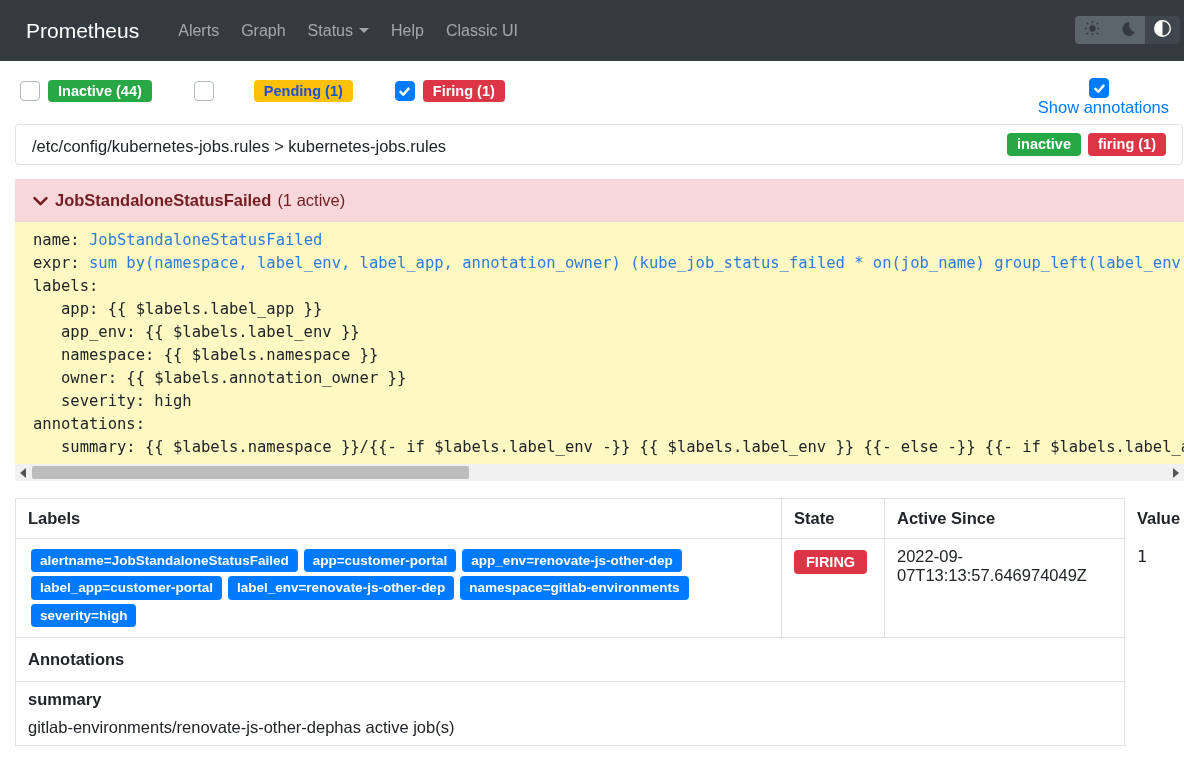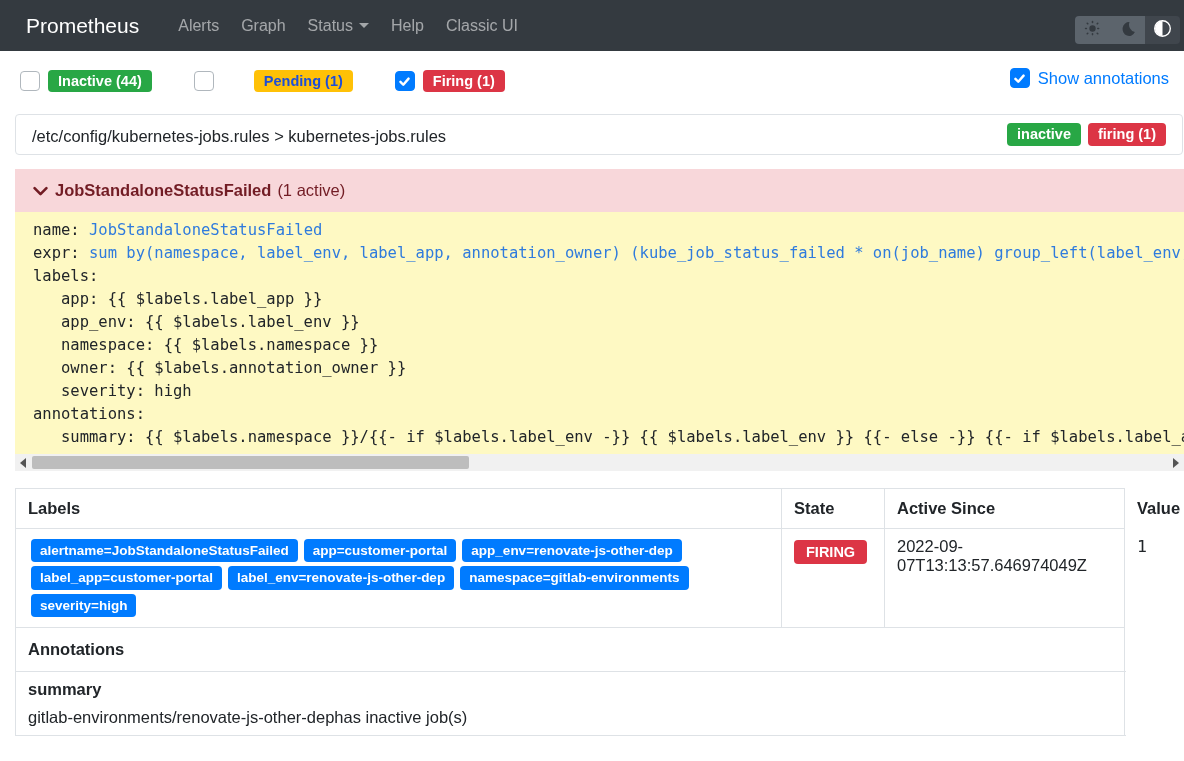--- a/index.html
+++ b/index.html
@@ -8,21 +8,21 @@
     width: 1184px; height: 761px;
     overflow: hidden;
     background: #ffffff;
     font-family: "Liberation Sans", sans-serif;
     color: #212529;
     font-size: 16px;
   }
 
   
   .navbar {
-    height: 51px;
+    height: 61px;
     background: #343a40;
     display: flex;
     align-items: center;
     padding: 0 4px 0 26px;
     position: relative;
   }
   .brand {
     color: #ffffff;
     font-size: 21px;
     margin-right: 28px;
@@ -93,20 +93,21 @@
     color: #fff;
     padding: 4px 10px;
     border-radius: 4px;
     line-height: 1;
   }
   .badge.dark-text { color: #1d4ed8; margin-left: 32px; }
   .show-ann {
     position: absolute; right: 0; top: 0;
     display: flex; align-items: center;
     cursor: pointer;
+    flex-direction: column;
   }
   .show-ann .lbl { color: #007bff; font-size: 16.5px; margin-left: 8px; }
 
   
   .group-card {
     margin: 20px 1px 0 0;
     border: 1px solid #dee2e6;
     border-radius: 4px;
     padding: 8px 16px;
     display: flex;
@@ -329,19 +330,19 @@
         </td>
         <td>2022-09-07T13:13:57.646974049Z</td>
         <td class="value-cell">1</td>
       </tr>
       <tr>
         <td class="ann-title-cell" colspan="4">Annotations</td>
       </tr>
       <tr>
         <td colspan="4">
           <span class="ann-key">summary</span>
-          <span class="ann-val">gitlab-environments/renovate-js-other-dephas inactive job(s)</span>
+          <span class="ann-val">gitlab-environments/renovate-js-other-dephas active job(s)</span>
         </td>
       </tr>
     </tbody>
   </table>
 
 </div>
 
 </body></html>

